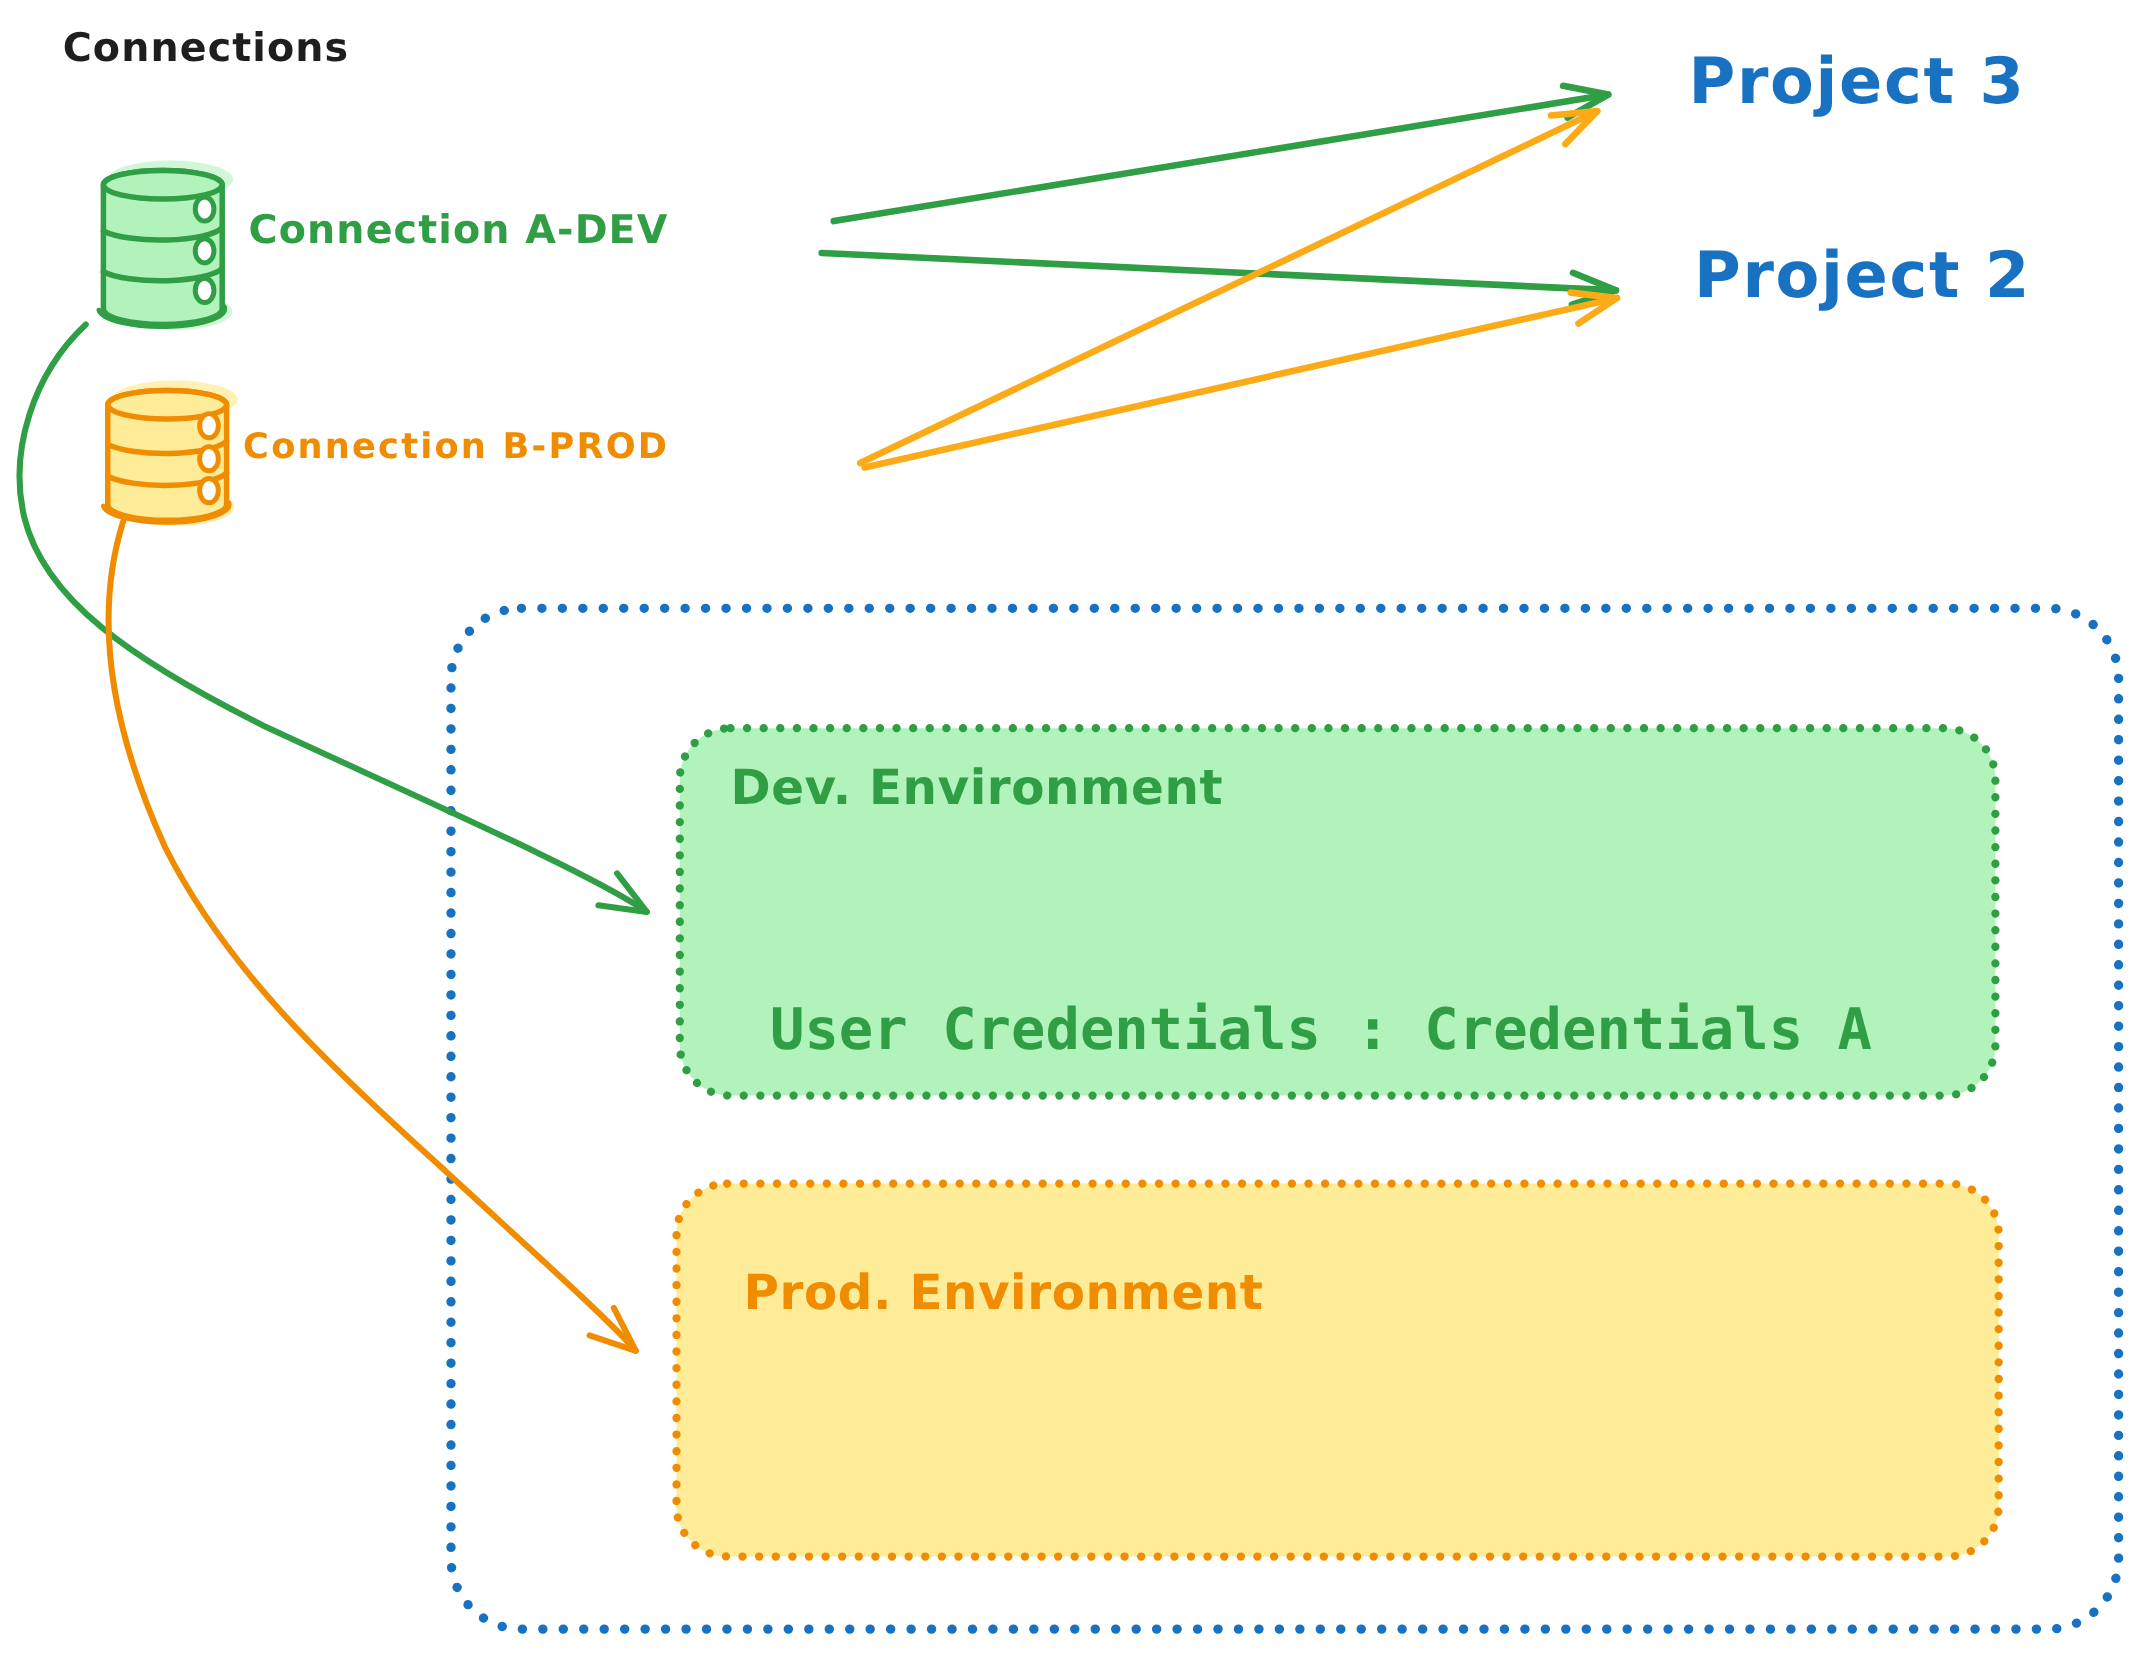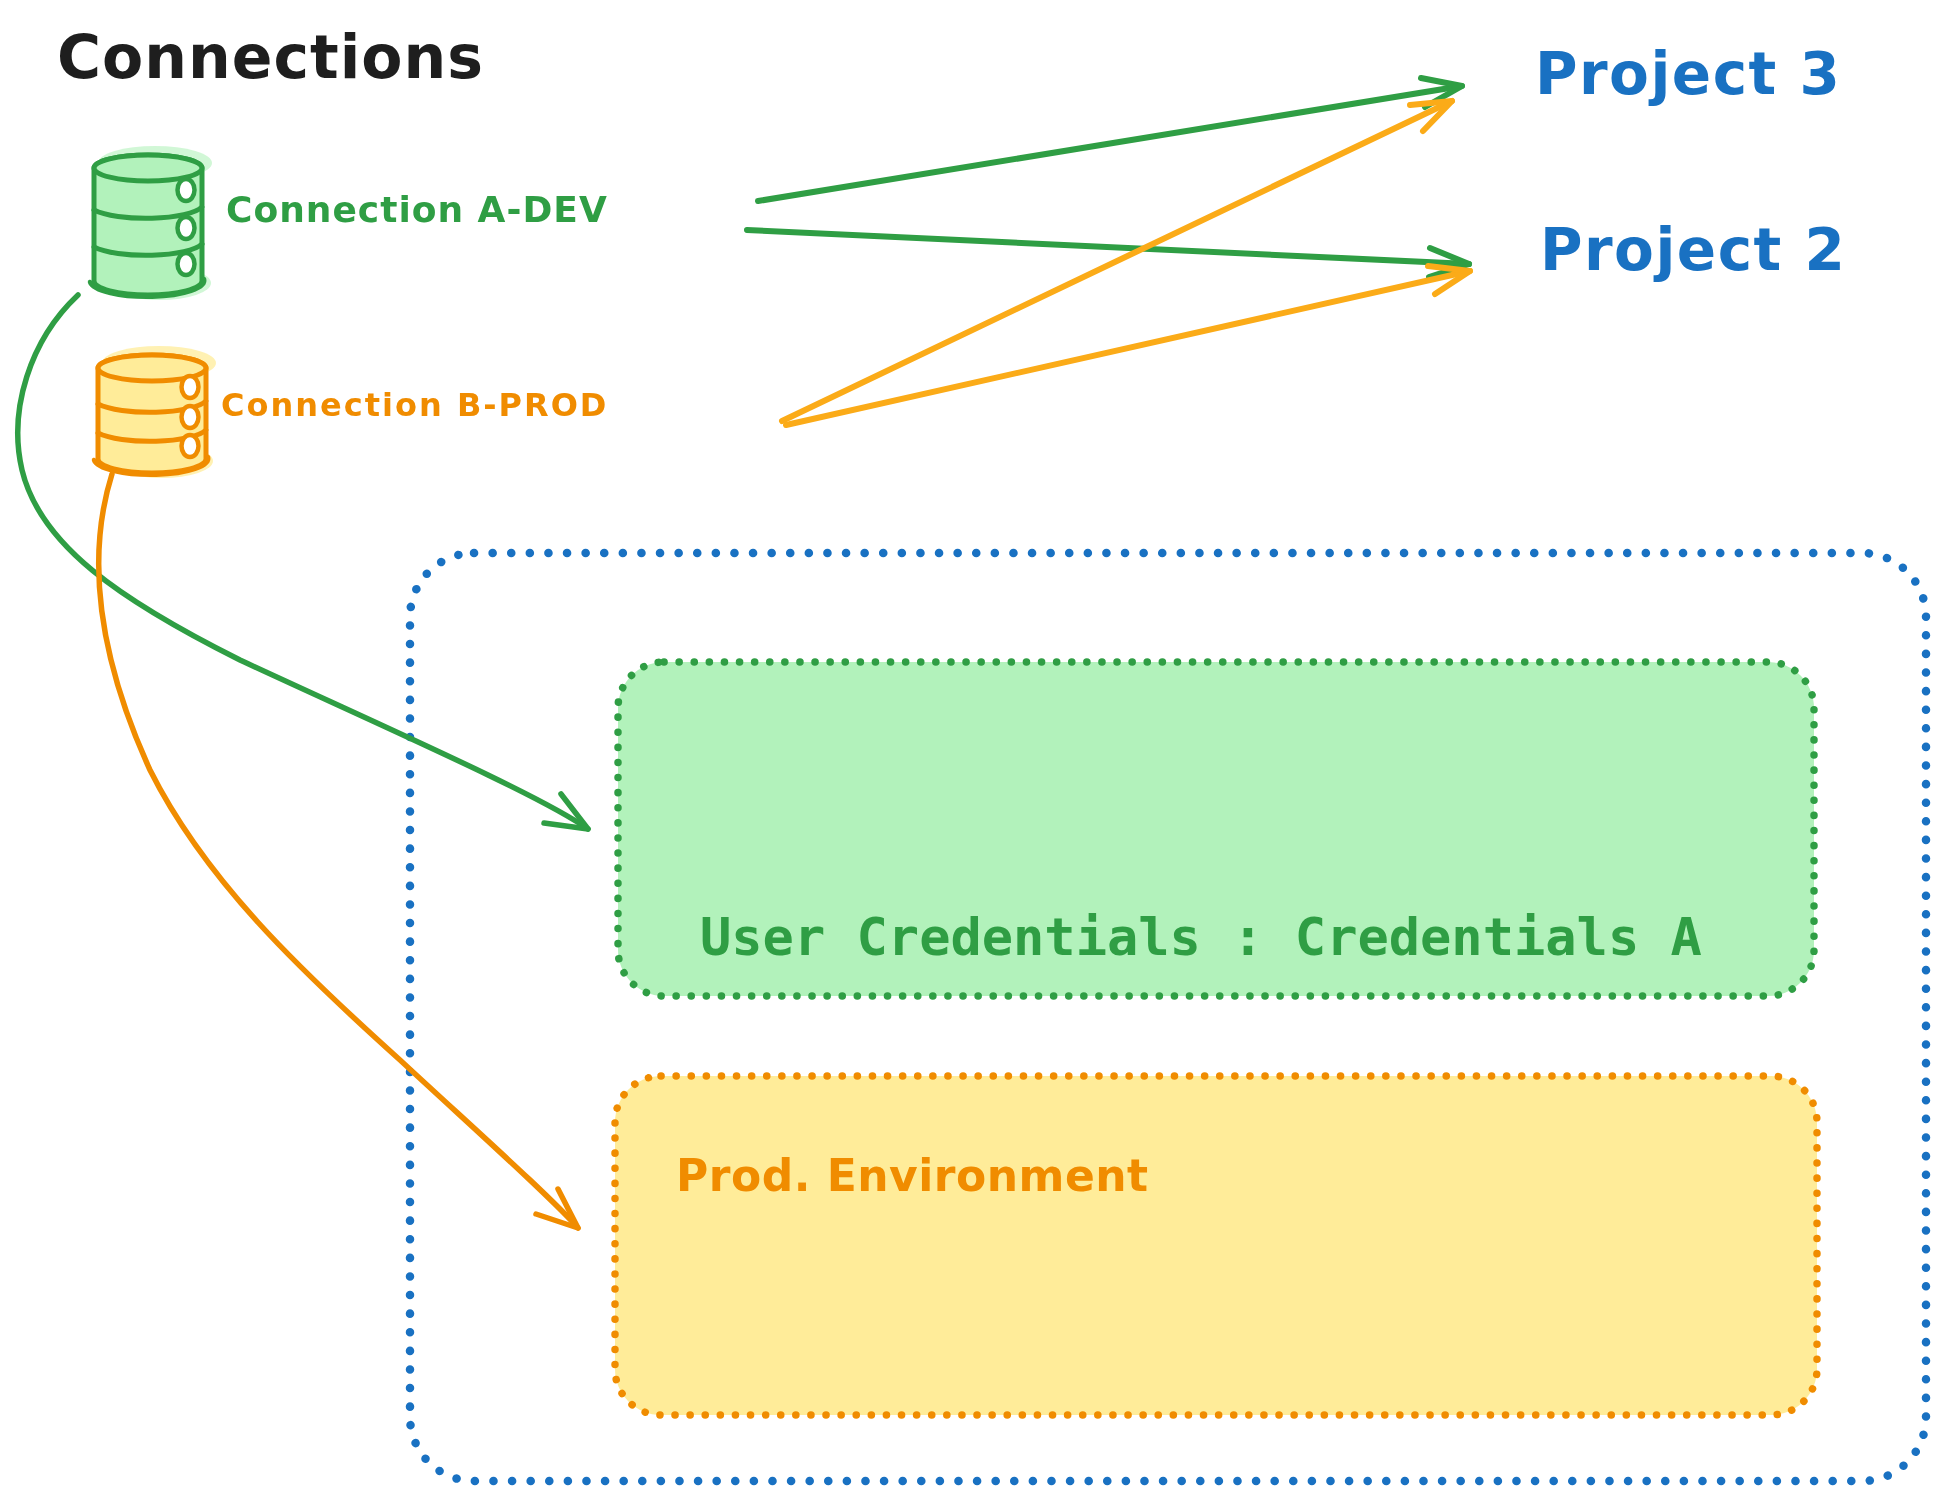--- a/index.html
+++ b/index.html
@@ -6,21 +6,21 @@
     --black:#1e1e1e; --blue:#1971c2; --green:#2f9e44; --green-fill:#b2f2bb;
     --orange:#f08c00; --orange-arrow:#fbab18; --yellow-fill:#ffec99; --background:#ffffff;
   }
   html,body{margin:0;padding:0;background:var(--background);}
   .stage{
     position:relative;width:1948px;height:1506px;background:var(--background);
     overflow:hidden;font-family:"DejaVu Sans","Liberation Sans",sans-serif;
   }
   .stage svg.layer{position:absolute;left:0;top:0;width:1948px;height:1506px;}
   .txt{position:absolute;white-space:nowrap;line-height:1.12;font-weight:700;}
-  .t-title{left:57px;top:24px;font-size:60px;letter-spacing:1px;color:var(--black);}
+  .t-title{left:57px;top:24px;font-size:36px;letter-spacing:1px;color:var(--black);}
   .t-conn-a{left:226px;top:190px;font-size:36px;letter-spacing:1px;color:var(--green);}
   .t-conn-b{left:221px;top:388px;font-size:32px;letter-spacing:2px;color:var(--orange);}
   .t-project{color:var(--blue);font-size:58px;letter-spacing:1.5px;margin-left:28px;}
   .t-p3{left:1507px;top:42px;}
   .t-p2{left:1512px;top:218px;}
   .t-p1{left:1525px;top:420px;}
   .t-env-title{font-size:44px;letter-spacing:0.5px;}
   .t-dev-title{left:664px;top:692px;color:var(--green);}
   .t-prod-title{left:676px;top:1130px;color:var(--orange);margin-top:21px;}
   .t-cred{font-family:"DejaVu Sans Mono","Liberation Mono",monospace;font-weight:700;
@@ -98,18 +98,19 @@
 
   <div class="txt t-conn-a">Connection A-DEV</div>
 
   <div class="txt t-conn-b">Connection B-PROD</div>
 
   <div class="txt t-project t-p3">Project 3</div>
 
   <div class="txt t-project t-p2">Project 2</div>
 
 
+  <div class="txt t-env-title t-dev-title">Dev. Environment</div>
 
   <div class="txt t-cred t-dev-cred">User Credentials : Credentials A</div>
 
   <div class="txt t-env-title t-prod-title">Prod. Environment</div>
 
 </div>
 
 </body></html>

